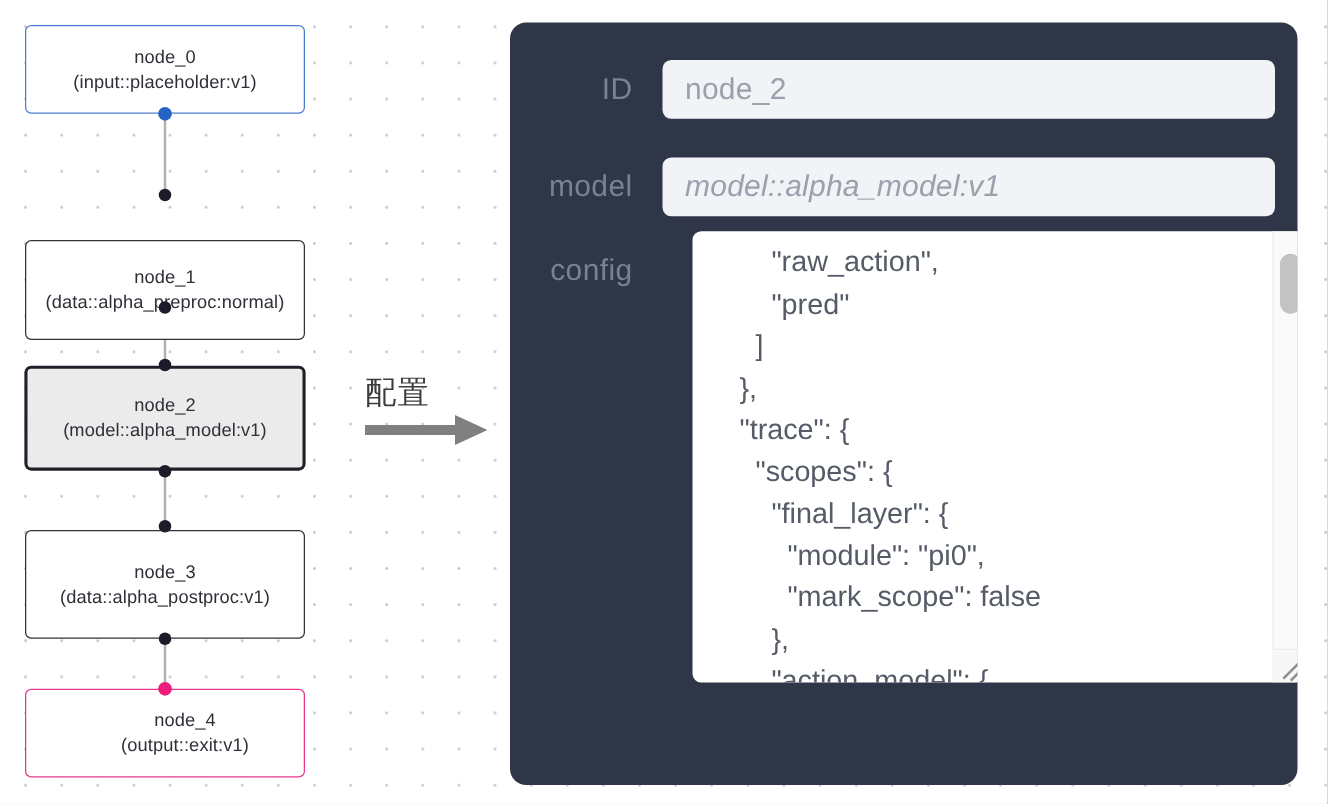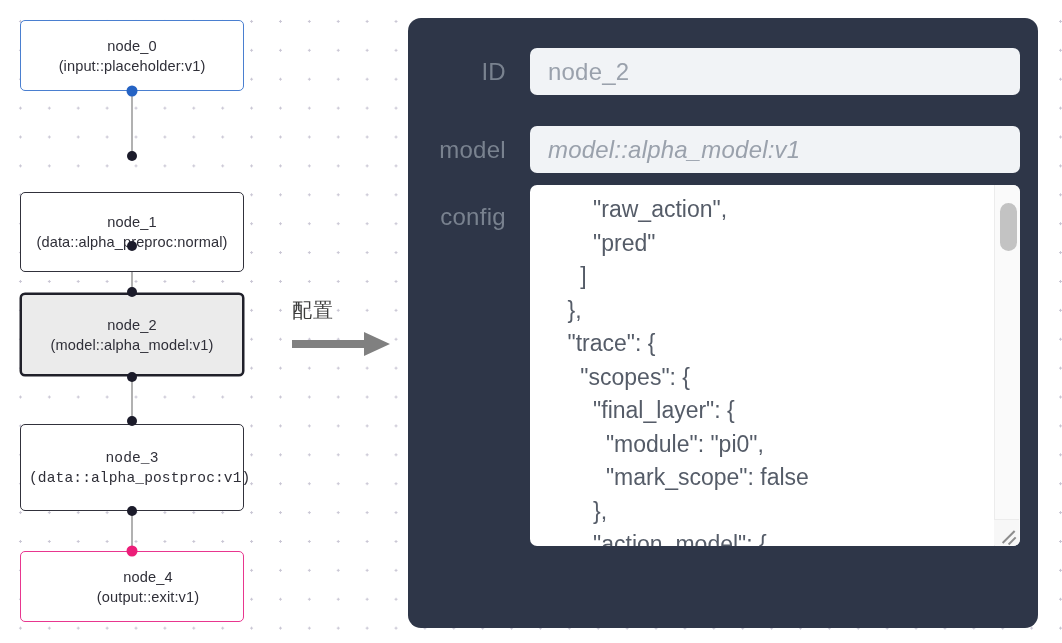--- a/index.html
+++ b/index.html
@@ -69,21 +69,21 @@
     position: absolute;
     width: 2px;
     background: #b1b1b1;
     transform: translateX(-50%);
   }
   
   #arrow-group { position: absolute; }
   #arrow-caption {
     position: absolute;
     left: 0; top: 0;
-    font-size: 20px;
+    font-size: 25px;
     color: #3c3c3c;
     letter-spacing: 1px;
     white-space: nowrap;
   }
   #arrow-shape { position: absolute; left: 0; top: 33px; }
   
   #config-panel {
     position: absolute;
     left: 408px;
     top: 18px;
@@ -115,21 +115,21 @@
     border-radius: 7px;
     color: #9aa1ac;
     font-family: "Liberation Sans", sans-serif;
     font-size: 24px;
     padding: 0 18px;
     letter-spacing: .2px;
     outline: none;
   }
   #field-row-id    { left: 0;  top: 30px; }
   #field-row-type  { left: 0;  top: 108px; }
-  #field-row-config{ left: 0;  top: 167px; align-items: flex-start; }
+  #field-row-config{ left: 0;  top: 167px; align-items: flex-start; gap: 24px; }
   #input-id   { width: 490px; height: 47px; }
   #input-type { width: 490px; height: 47px; font-style: italic; }
   #field-row-config .field-label { padding-top: 18px; }
 
   
   .ta-wrap {
     position: relative;
     width: 490px;
     height: 361px;
     background: #ffffff;
@@ -236,21 +236,21 @@
   <div class="handle" style="left:132px; top:156px;"></div>
   <div class="handle" style="left:132px; top:246px;"></div>
 
   <div class="node is-selected" style="left:20px; top:293px; width:224px; height:83px;">
     <span class="node-text" style="white-space:pre-line;">node_2
 (model::alpha_model:v1)</span>
   </div>
   <div class="handle" style="left:132px; top:292px;"></div>
   <div class="handle" style="left:132px; top:377px;"></div>
 
-  <div class="node" style="left:20px; top:424px; width:224px; height:87px;font-family:Liberation Mono, monospace;">
+  <div class="node" style="left:20px; top:424px; width:224px; height:87px;">
     <span class="node-text" style="white-space:pre-line;">node_3
 (data::alpha_postproc:v1)</span>
   </div>
   <div class="handle" style="left:132px; top:421px;"></div>
   <div class="handle" style="left:132px; top:511px;"></div>
 
   <div class="node is-output" style="left:20px; top:551px; width:224px; height:71px;">
     <span class="node-text" style="white-space:pre-line;">node_4
 (output::exit:v1)</span>
   </div>

